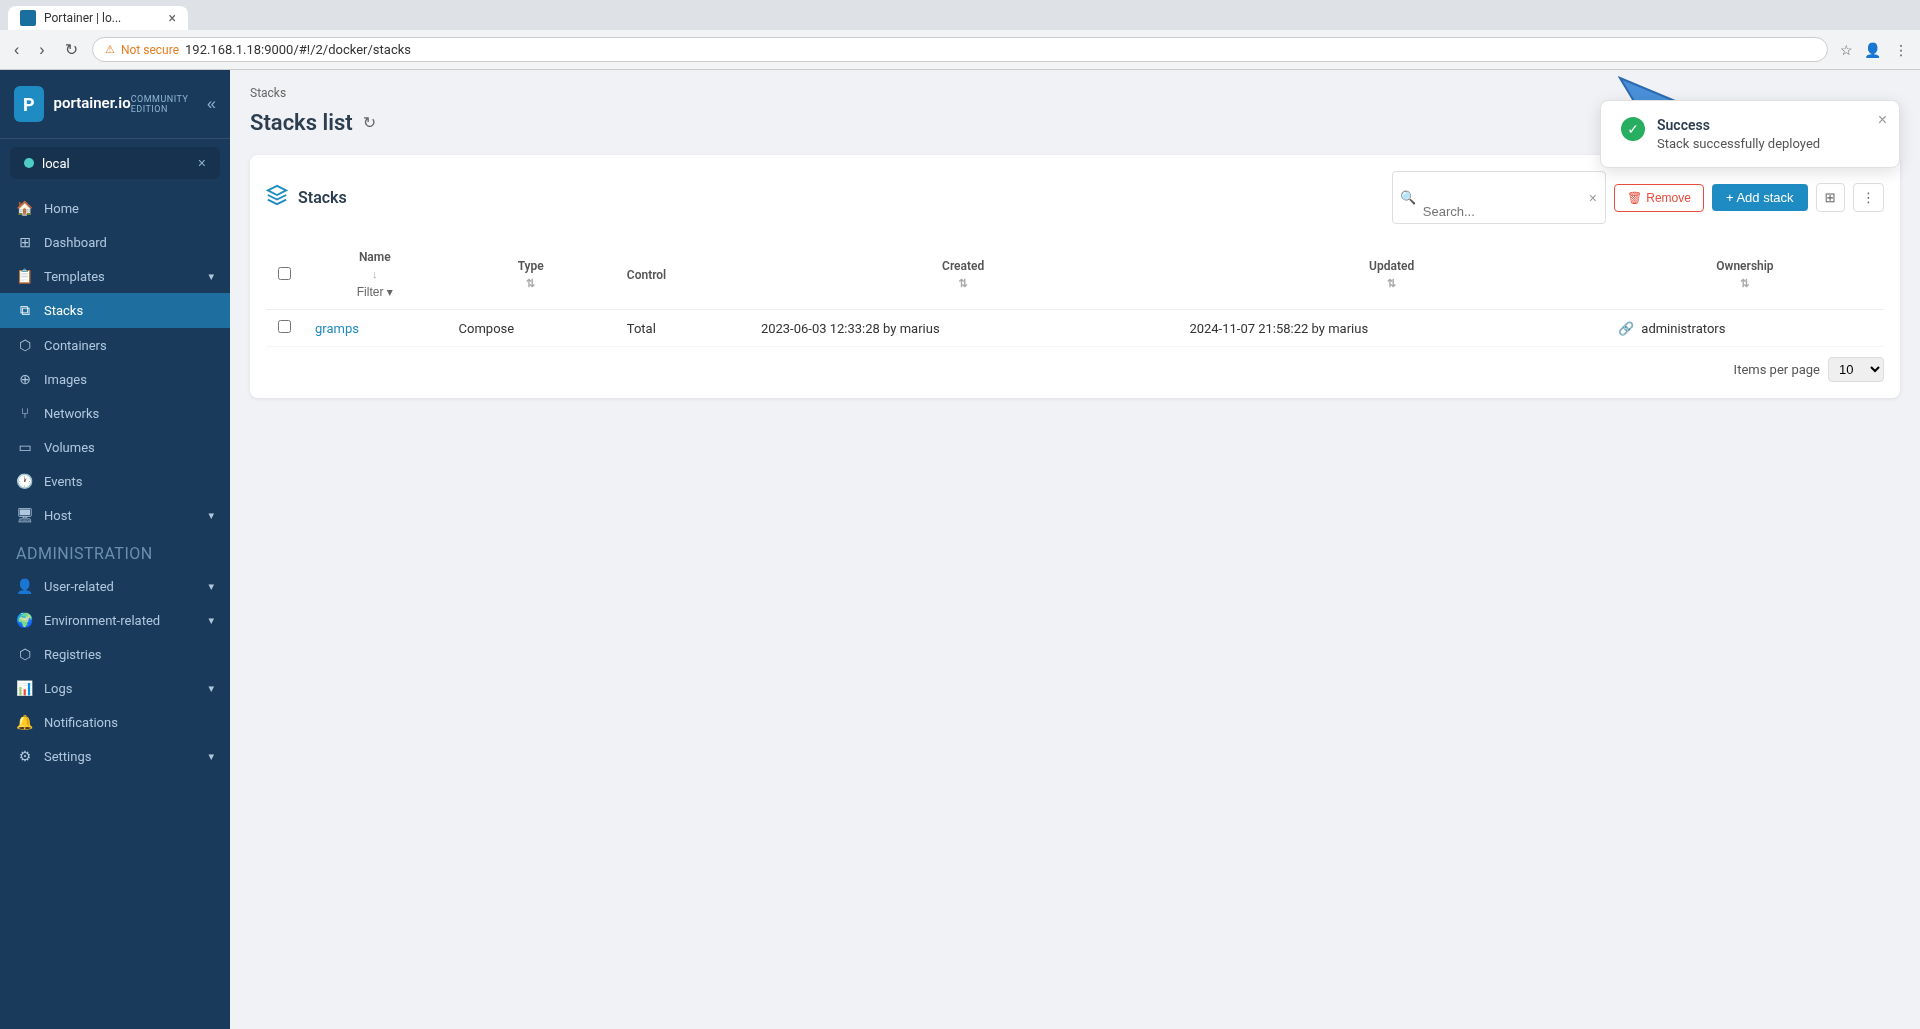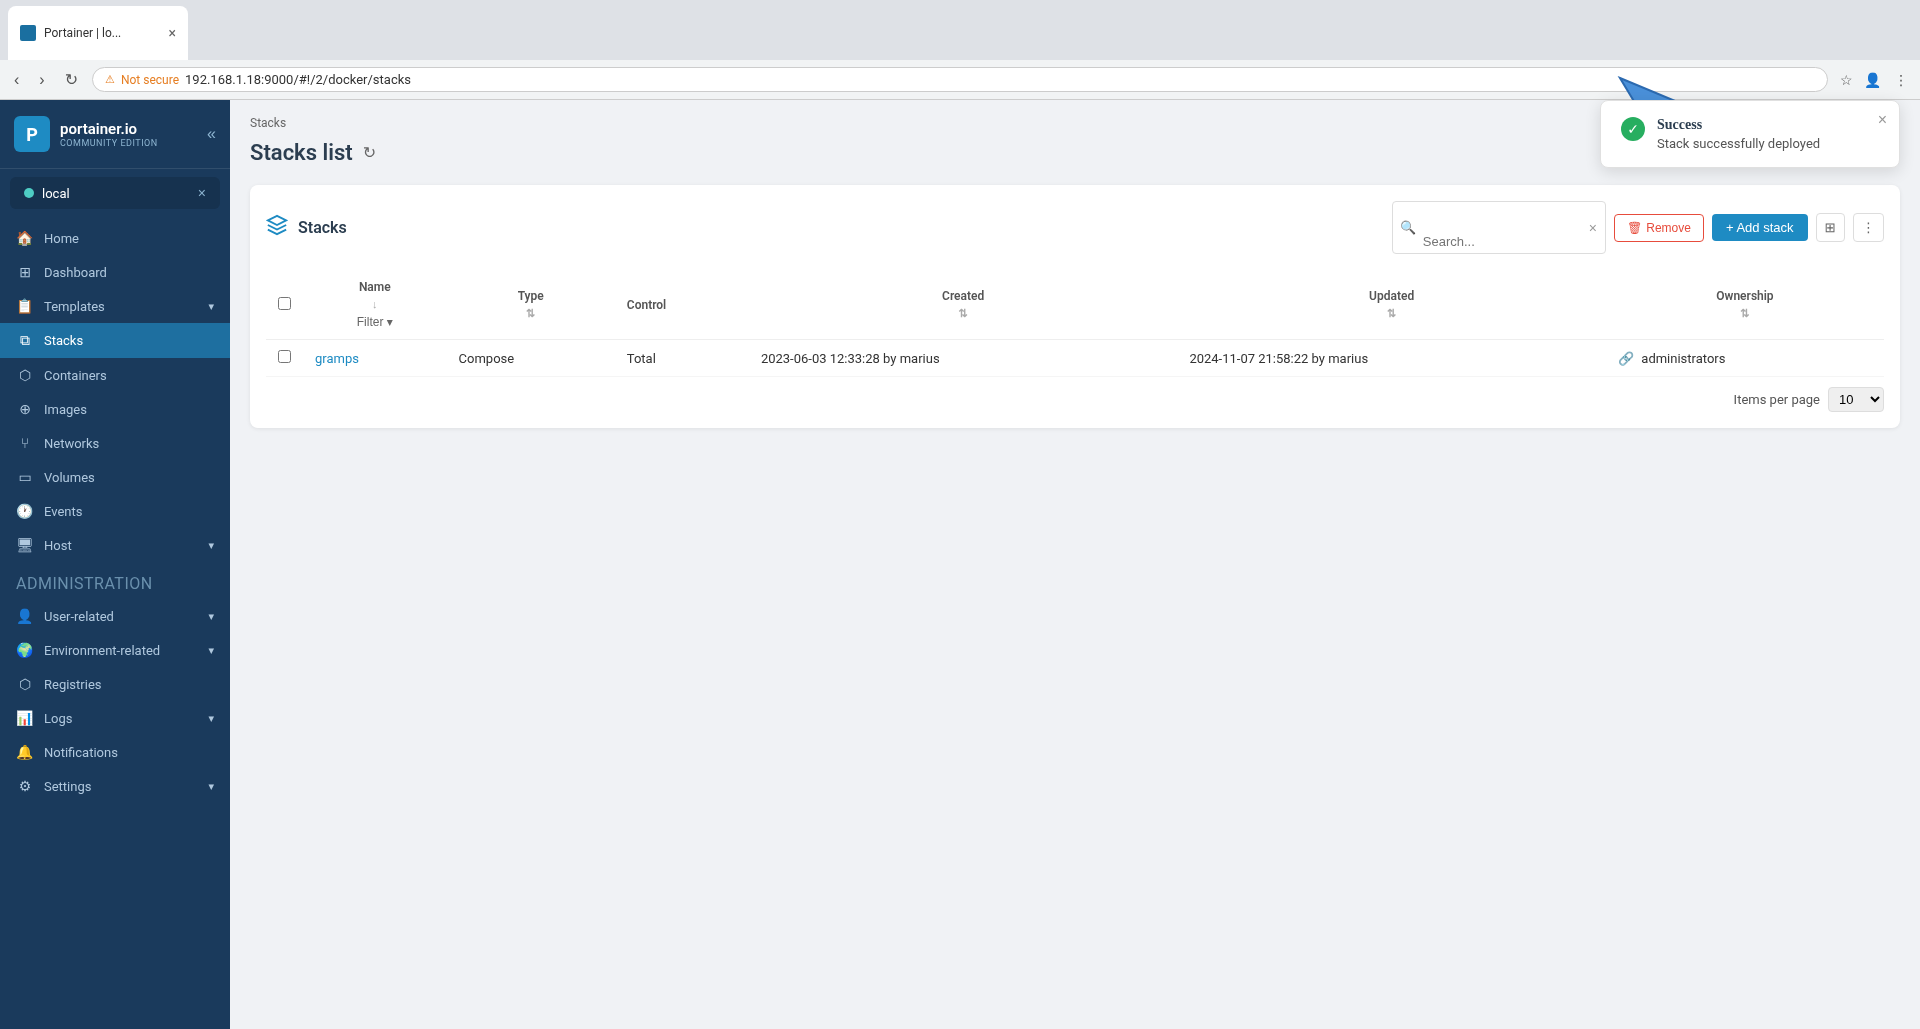--- a/index.html
+++ b/index.html
@@ -1,41 +1,41 @@
 <!DOCTYPE html>
 <html><head>
   <meta charset="utf-8">
   <style>
     * { box-sizing: border-box; margin: 0; padding: 0; }
     body { font-family: -apple-system, BlinkMacSystemFont, 'Segoe UI', Roboto, sans-serif; font-size: 13px; background: #f0f2f5; display: flex; flex-direction: column; height: 100vh; overflow: hidden; }
 
     
     .browser-chrome { background: #dee1e6; padding: 6px 8px 0; flex-shrink: 0; }
     .browser-tabs { display: flex; align-items: flex-end; margin-bottom: 0; }
-    .browser-tab { background: #fff; border-radius: 8px 8px 0 0; padding: 19px 12px; display: flex; align-items: center; gap: 8px; font-size: 12px; min-width: 180px; max-width: 240px; }
+    .browser-tab { background: #fff; border-radius: 8px 8px 0 0; padding: 4px 12px; display: flex; align-items: center; gap: 8px; font-size: 12px; min-width: 180px; max-width: 240px; }
     .browser-tab .favicon { width: 16px; height: 16px; background: #1a6fa0; border-radius: 2px; flex-shrink: 0; }
     .browser-tab .tab-title { flex: 1; overflow: hidden; text-overflow: ellipsis; white-space: nowrap; color: #333; }
     .browser-tab .tab-close { color: #666; cursor: pointer; font-size: 14px; }
 
     .browser-toolbar { background: #f1f3f4; padding: 6px 8px; display: flex; align-items: center; gap: 8px; border-bottom: 1px solid #ccc; }
     .nav-btn { background: none; border: none; cursor: pointer; color: #555; font-size: 16px; padding: 4px 6px; border-radius: 4px; }
     .address-bar { flex: 1; background: #fff; border: 1px solid #ccc; border-radius: 20px; padding: 4px 12px; display: flex; align-items: center; gap: 6px; font-size: 13px; color: #333; }
     .address-bar .lock-icon { color: #e67e22; font-size: 11px; }
     .address-url { flex: 1; color: #333; }
     .browser-actions { display: flex; gap: 4px; }
     .browser-action-btn { background: none; border: none; cursor: pointer; font-size: 14px; color: #555; padding: 4px; border-radius: 4px; }
 
     
     .app-container { display: flex; flex: 1; overflow: hidden; }
 
     
     .sidebar { width: 230px; background: #1a3a5c; color: #fff; display: flex; flex-direction: column; flex-shrink: 0; overflow-y: auto; }
     .sidebar-logo { padding: 16px 14px; display: flex; align-items: center; gap: 10px; border-bottom: 1px solid rgba(255,255,255,0.1); }
     .logo-icon { width: 36px; height: 36px; background: #1e8bc3; border-radius: 6px; display: flex; align-items: center; justify-content: center; color: white; font-weight: bold; font-size: 18px; }
-    .logo-text { display: flex; flex-direction: column; }
+    .logo-text { display: flex; flex-direction: row; }
     .logo-brand { color: #fff; font-size: 15px; font-weight: 600; line-height: 1.2; }
     .logo-edition { color: #8db4d0; font-size: 9px; letter-spacing: 0.5px; text-transform: uppercase; }
     .sidebar-collapse { margin-left: auto; background: none; border: none; color: #8db4d0; cursor: pointer; font-size: 16px; }
 
     .sidebar-env { padding: 8px 14px; display: flex; align-items: center; gap: 8px; background: #16324f; margin: 8px 10px; border-radius: 6px; }
     .env-dot { width: 10px; height: 10px; background: #4ecdc4; border-radius: 50%; flex-shrink: 0; }
     .env-name { flex: 1; font-size: 13px; color: #fff; }
     .env-close { background: none; border: none; color: #8db4d0; cursor: pointer; font-size: 14px; }
 
     .sidebar-nav { flex: 1; padding: 4px 0; }
@@ -81,21 +81,21 @@
 
     .pagination-footer { display: flex; justify-content: flex-end; align-items: center; padding: 10px 0 0; gap: 8px; font-size: 13px; color: #555; }
     .items-per-page-select { border: 1px solid #ddd; border-radius: 4px; padding: 3px 6px; font-size: 13px; }
 
     
     .toast-container { position: fixed; top: 100px; right: 20px; z-index: 9999; }
     .toast { background: #fff; border: 1px solid #e0e0e0; border-radius: 8px; padding: 16px 20px; display: flex; align-items: flex-start; gap: 12px; box-shadow: 0 4px 16px rgba(0,0,0,0.12); min-width: 300px; max-width: 380px; position: relative; }
     .toast-close { position: absolute; top: 10px; right: 12px; background: none; border: none; cursor: pointer; color: #999; font-size: 16px; }
     .toast-icon { width: 24px; height: 24px; background: #27ae60; border-radius: 50%; display: flex; align-items: center; justify-content: center; color: white; font-size: 14px; flex-shrink: 0; }
     .toast-body { display: flex; flex-direction: column; gap: 3px; }
-    .toast-title { font-weight: 600; color: #2c3e50; font-size: 14px; font-family: Liberation Serif, serif; }
+    .toast-title { font-weight: 600; color: #2c3e50; font-size: 14px; }
     .toast-msg { color: #555; font-size: 13px; }
 
     
     .arrow-annotation { position: fixed; top: 68px; right: 240px; width: 80px; height: 60px; z-index: 9998; pointer-events: none; }
 
     
     ::-webkit-scrollbar { width: 6px; }
     ::-webkit-scrollbar-track { background: #f1f1f1; }
     ::-webkit-scrollbar-thumb { background: #ccc; border-radius: 3px; }
   </style>

